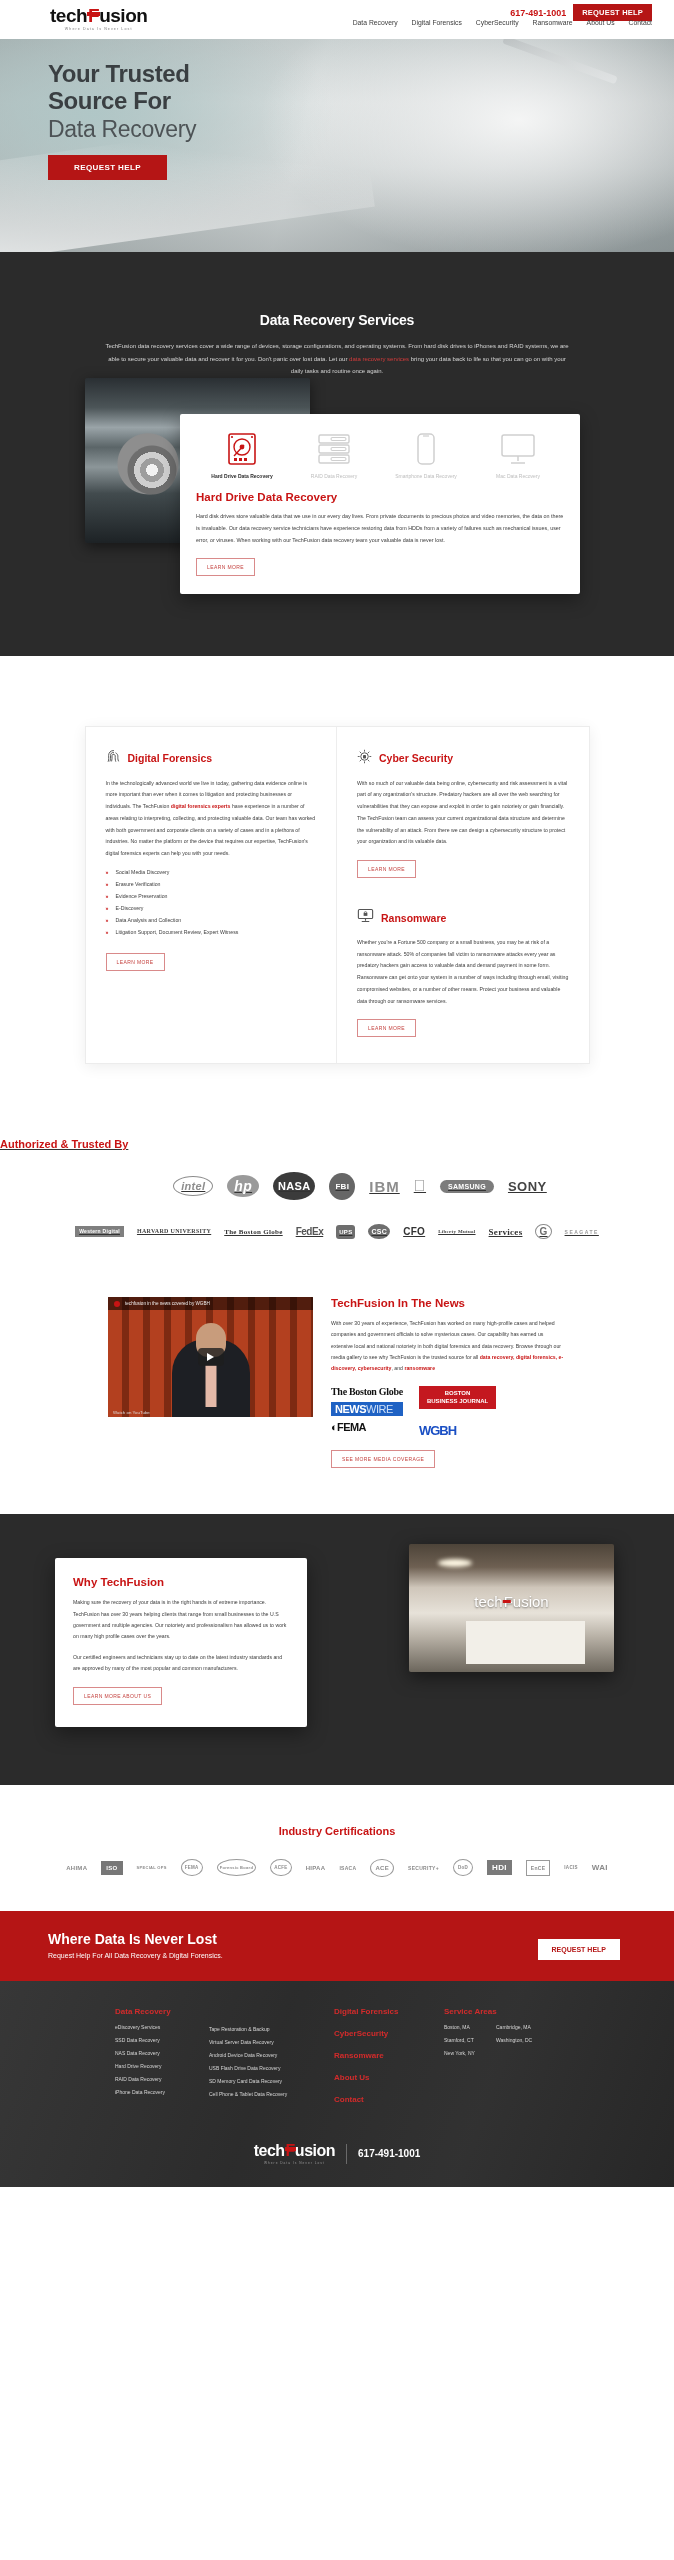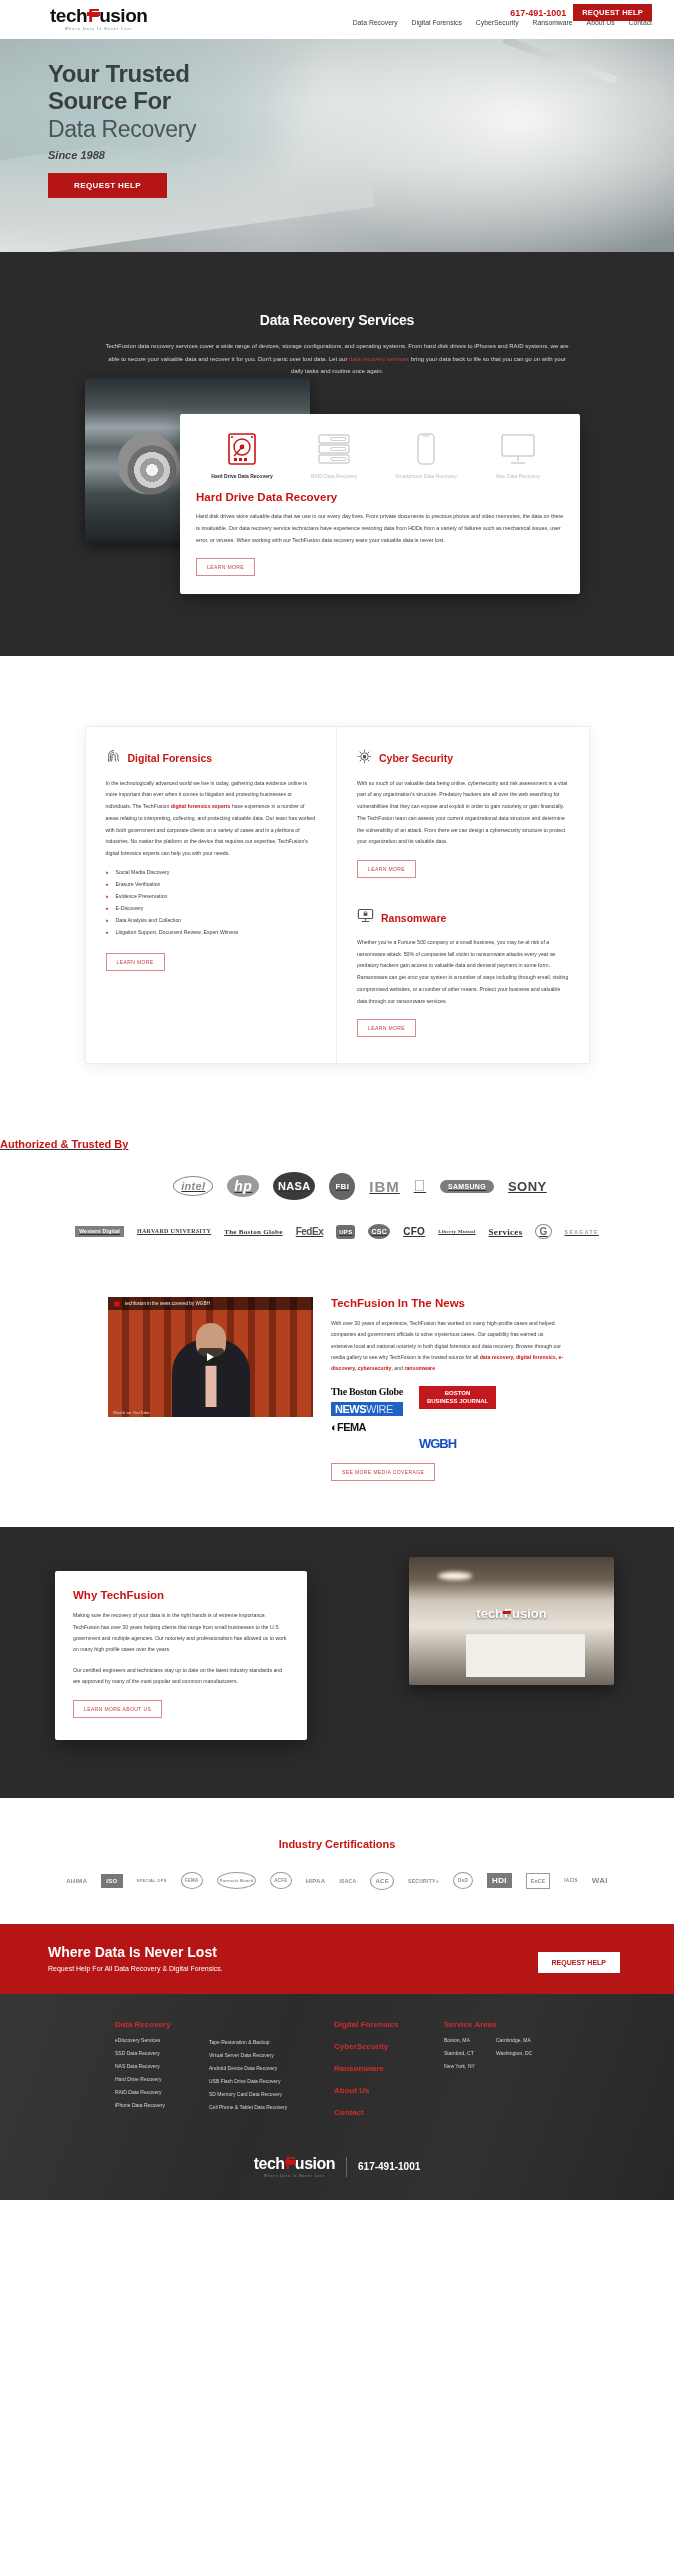--- a/index.html
+++ b/index.html
@@ -113,30 +113,30 @@
   .newstext h2 { color:#c81414; font-size:11.5px; font-weight:bold; }
   .newstext p { font-size:5.2px; line-height:2.15; color:#3c3c3c; margin-top:9px; }
   .newstext p b { color:#c81414; }
   .news-logos { display:flex; gap:16px; margin-top:12px; align-items:flex-start;}
   .nl-col { display:flex; flex-direction:column; gap:5px; }
   .bglobe { font-family:"Liberation Serif",serif; font-weight:bold; font-size:10px; color:#111; letter-spacing:-.3px;}
   .newswire { background:#1f62c4; color:#fff; font-weight:bold; font-size:11px; padding:1px 4px; letter-spacing:-.5px;}
   .newswire span { color:#cfe0f7; font-weight:normal;}
   .necn { font-weight:bold; font-size:11px; color:#111; letter-spacing:-.6px;}
   .bbj { background:#c4181f; color:#fff; text-align:center; font-weight:bold; font-size:6px; line-height:1.25; padding:4px 8px; }
-  .wgbh { color:#1a4fc4; font-weight:bold; font-size:13px; letter-spacing:-1px; margin-top:22px;}
+  .wgbh { color:#1a4fc4; font-weight:bold; font-size:13px; letter-spacing:-1px; margin-top:9px;}
 
   
   .why { background:#2b2b2b; padding:44px 0 58px; position:relative; }
   .why-photo { position:absolute; right:60px; top:30px; width:205px; height:128px; border-radius:2px;
     background:linear-gradient(180deg,#4d4439 0%,#6e6052 18%,#cfc6ba 34%,#e7e2d9 54%,#b9b2a7 72%,#6c665c 100%);
     box-shadow:0 5px 18px rgba(0,0,0,.5); overflow:hidden;}
   .why-photo:before{content:"";position:absolute;left:14%;top:12%;width:34px;height:8px;background:#fff8e4;border-radius:50%;filter:blur(2px);}
   .why-photo:after{content:"";position:absolute;left:28%;bottom:6%;width:58%;height:34%;background:#f2efe8;}
-  .why-logo{position:absolute;left:50%;top:38%;transform:translateX(-50%);color:#fff;font-size:13px;font-weight:bold;text-shadow:0 1px 2px rgba(0,0,0,.5);}
+  .why-logo{position:absolute;left:50%;top:38%;transform:translateX(-50%);color:#fff;font-size:15px;font-weight:normal;text-shadow:0 1px 2px rgba(0,0,0,.5);}
   .why-logo .bar{display:inline-block;width:8px;height:3px;background:#c81414;position:relative;top:-4px;margin-right:-7px;}
   .why-card { position:relative; z-index:3; margin-left:55px; width:252px; background:#fff; padding:18px 18px 22px; border-radius:2px; box-shadow:0 6px 20px rgba(0,0,0,.4); }
   .why-card h3 { color:#c81414; font-size:11.5px; font-weight:bold; }
   .why-card p { font-size:5.2px; line-height:2.2; color:#3c3c3c; margin-top:9px; }
 
   
   .certs { background:#fff; padding:40px 0 34px; text-align:center; }
   .certs h2 { color:#c81414; font-size:11px; font-weight:bold; }
   .certrow { display:flex; align-items:center; justify-content:center; gap:14px; margin-top:22px; }
   .cert { color:#8b8b8b; font-weight:bold; font-size:6px; letter-spacing:.3px; white-space:nowrap;}
@@ -190,21 +190,20 @@
       <a>Contact</a>
     </div>
   </div>
 
   <div class="hero">
     <div class="hero-sweep"></div>
     <div class="hero-tool"></div>
     <div class="hero-inner">
       <h1><span>Your Trusted</span><br><span>Source For</span></h1>
       <h2>Data Recovery</h2>
-      <div class="hero-since">Since 1988</div>
       <button class="hero-btn">REQUEST HELP</button>
     </div>
   </div>
 
   <div class="services">
     <h2>Data Recovery Services</h2>
     <p><span>TechFusion data recovery services cover a wide range of devices, storage configurations, and operating systems. From hard disk drives to iPhones and RAID systems, we are able to secure your valuable data and recover it for you. Don't panic over lost data. Let our </span><a>data recovery services</a><span> bring your data back to life so that you can go on with your daily tasks and routine once again.</span></p>
 
     <div class="svc-stage">
       <div class="svc-photo"></div>

